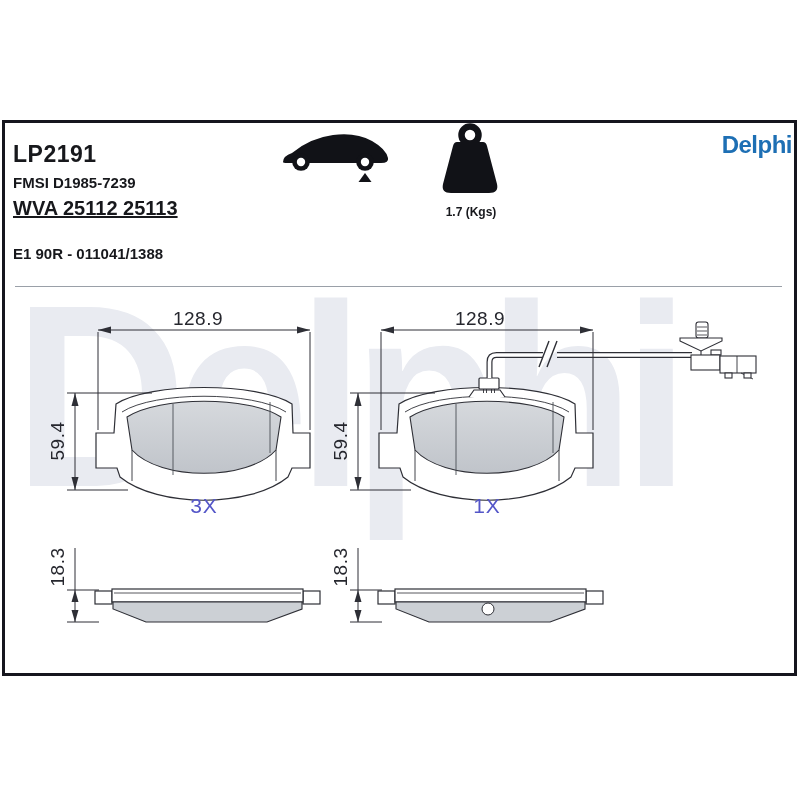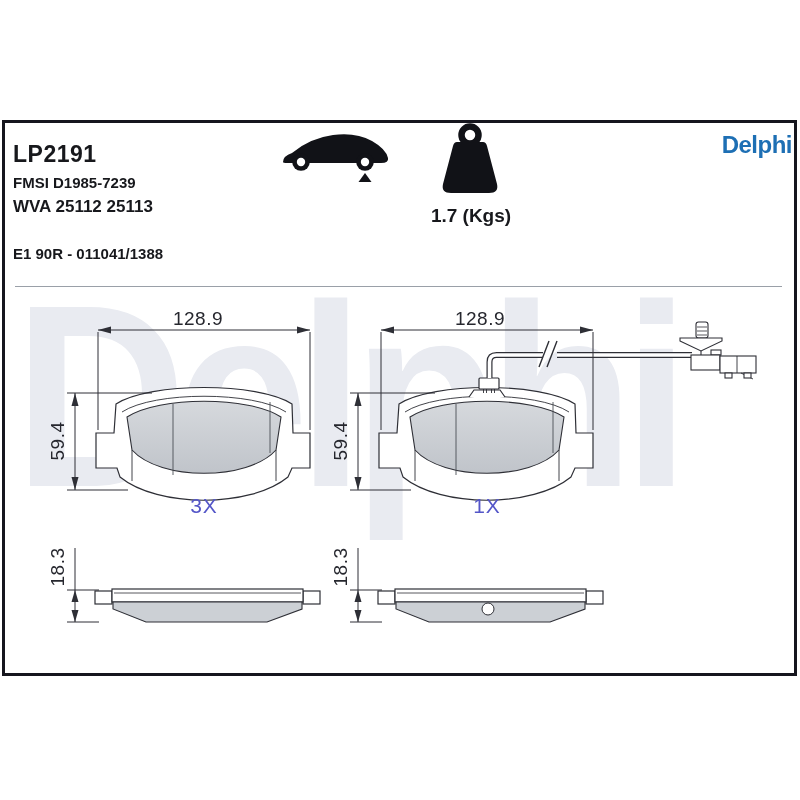--- a/index.html
+++ b/index.html
@@ -6,23 +6,23 @@
   .page{position:relative;width:800px;height:800px;background:#ffffff;overflow:hidden;
         font-family:"Liberation Sans", sans-serif;}
   .frame{position:absolute;left:2px;top:120px;width:789px;height:550px;
          border:3px solid #16161e;background:#ffffff;}
   .watermark{position:absolute;left:14px;top:266px;font-size:260px;font-weight:bold;
              line-height:1;color:#e9ebf1;letter-spacing:-12px;transform:scaleX(.92);
              transform-origin:left top;white-space:nowrap;z-index:0;user-select:none;}
   .hdr-text{position:absolute;color:#17181c;font-weight:bold;z-index:3;white-space:nowrap;}
   #pn{left:13px;top:141px;font-size:23px;letter-spacing:.5px;}
   #fmsi{left:13px;top:174px;font-size:15px;}
-  #wva{left:13px;top:197px;font-size:17px;}
+  #wva{left:13px;top:197px;font-size:20px;text-decoration:underline;}
   #ece{left:13px;top:245px;font-size:15px;}
-  #wt-label{left:424px;top:205px;width:94px;text-align:center;font-size:19px;}
+  #wt-label{left:424px;top:205px;width:94px;text-align:center;font-size:12px;}
   #brand{left:700px;top:131px;width:92px;text-align:right;font-size:24px;
          font-weight:bold;letter-spacing:-.5px;}
   .icon-wrap{position:absolute;z-index:3;}
   #car{left:281px;top:126px;}
   #kett{left:430px;top:122px;}
   .divider{position:absolute;left:15px;top:286px;width:767px;height:1px;
            background:#9aa0a8;z-index:2;}
   #drawing{position:absolute;left:0;top:0;z-index:2;}
 </style>
 </head>

